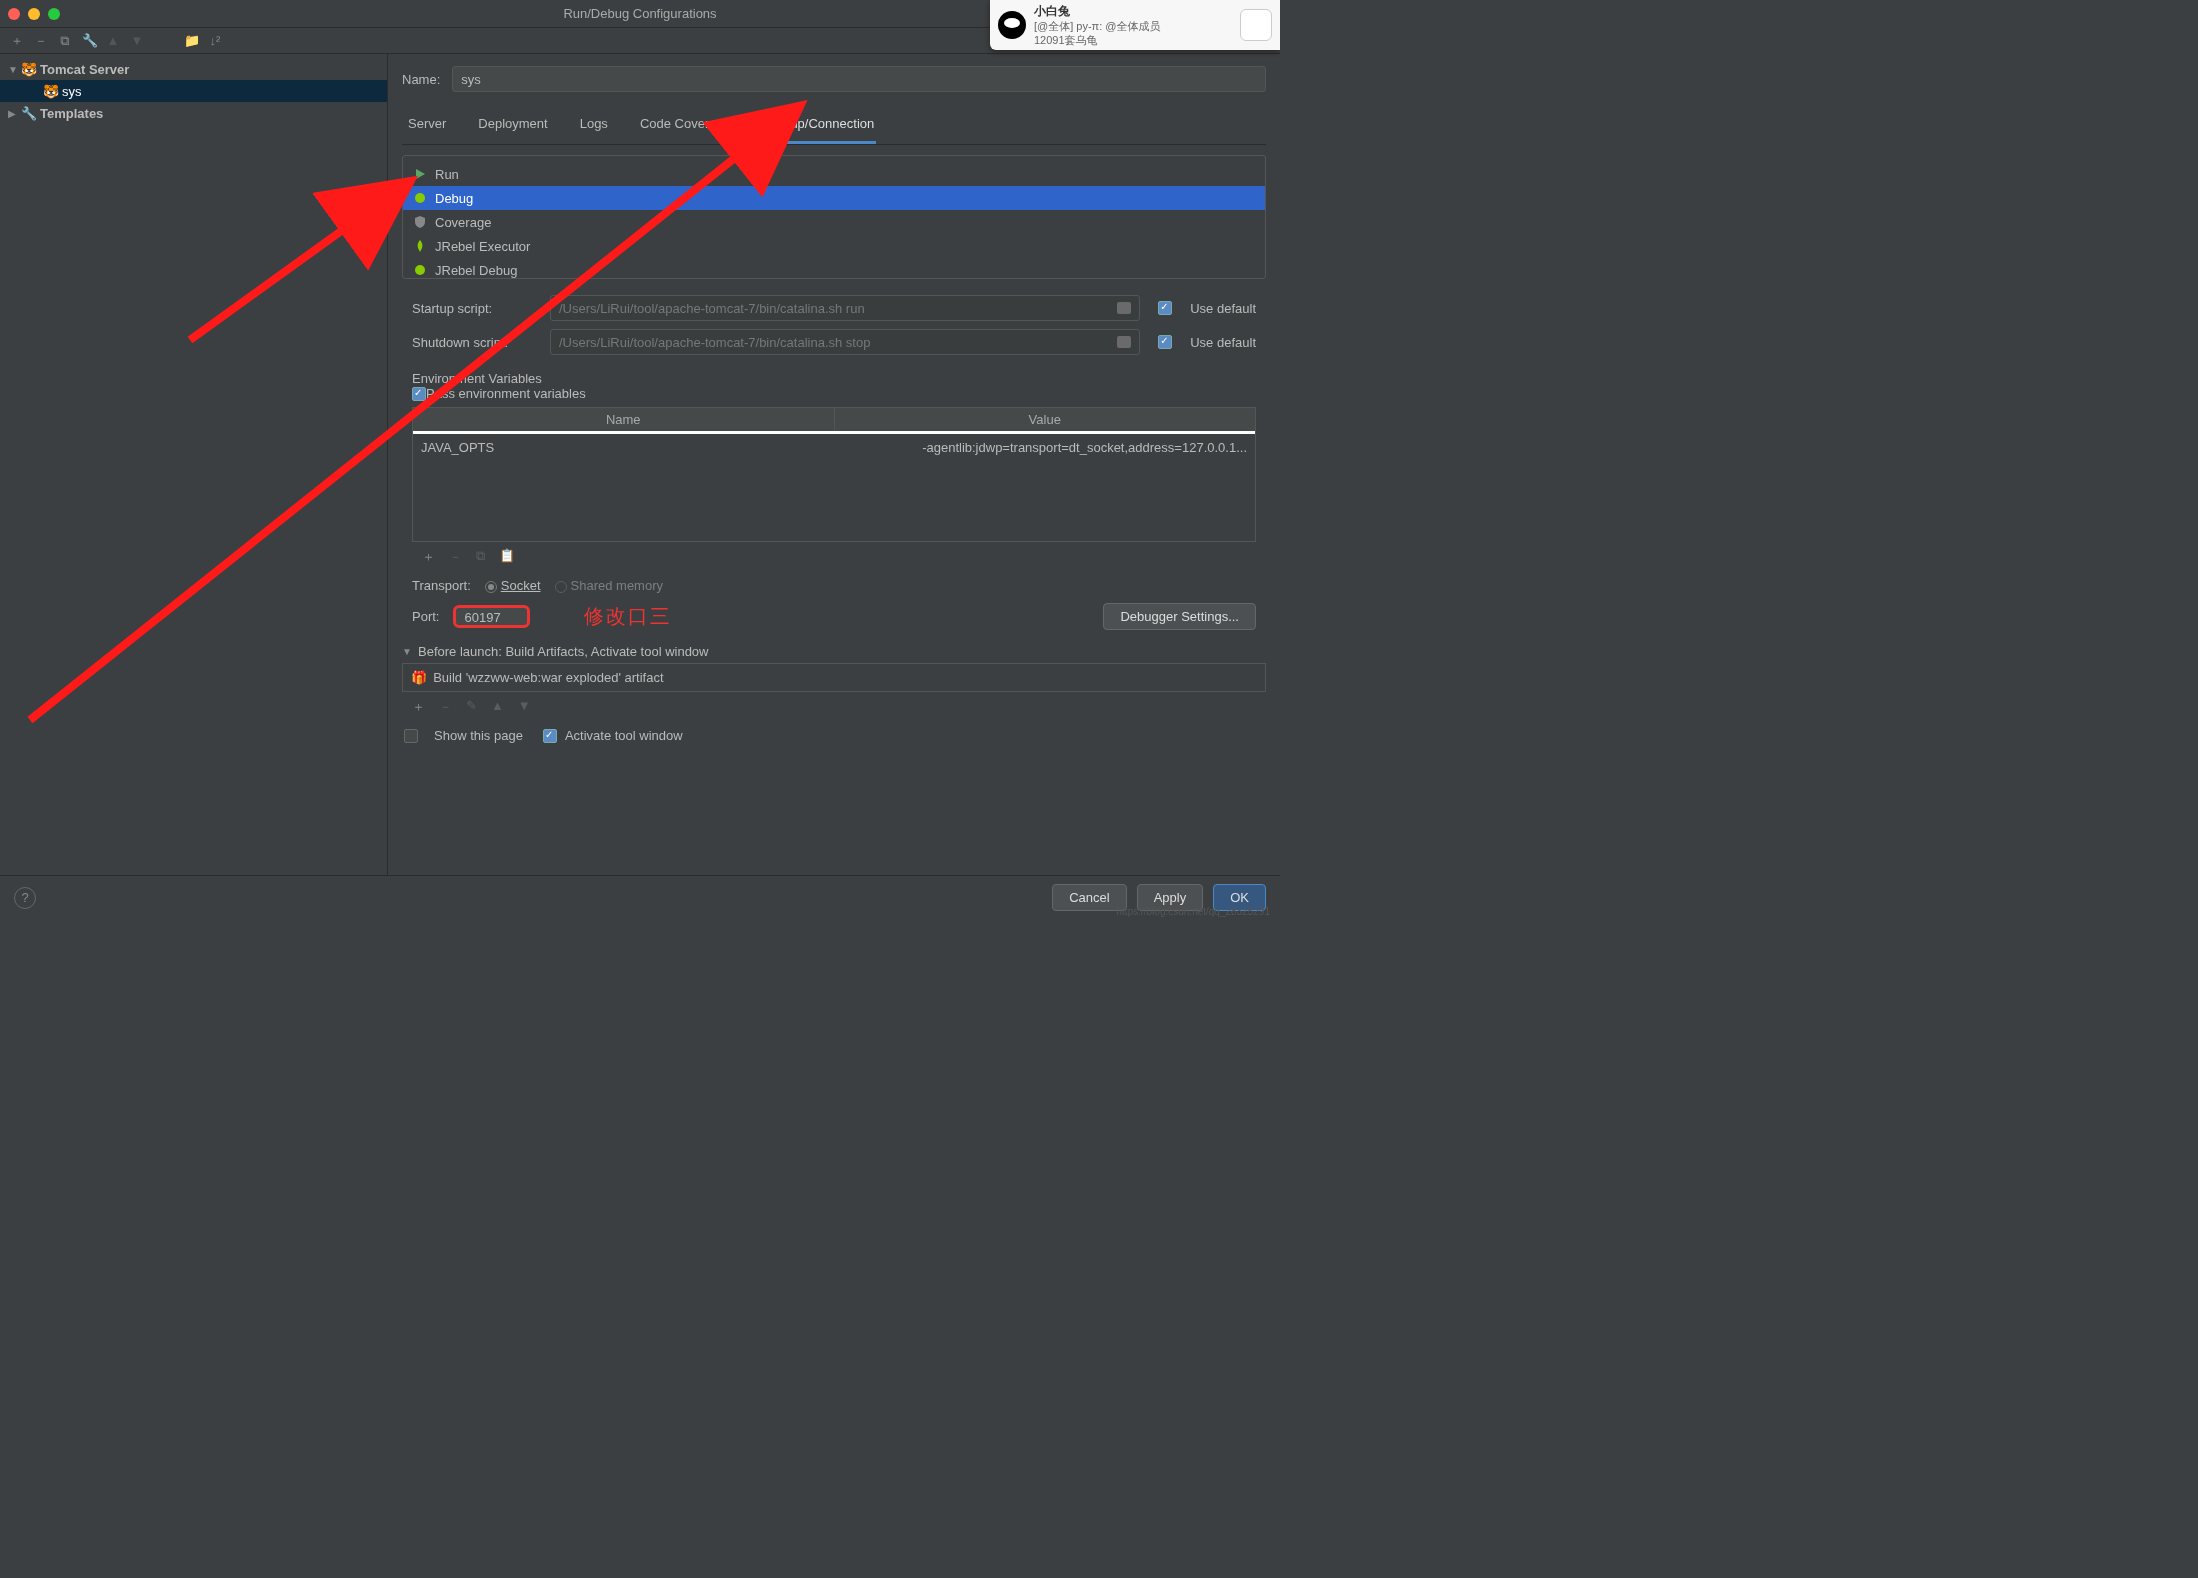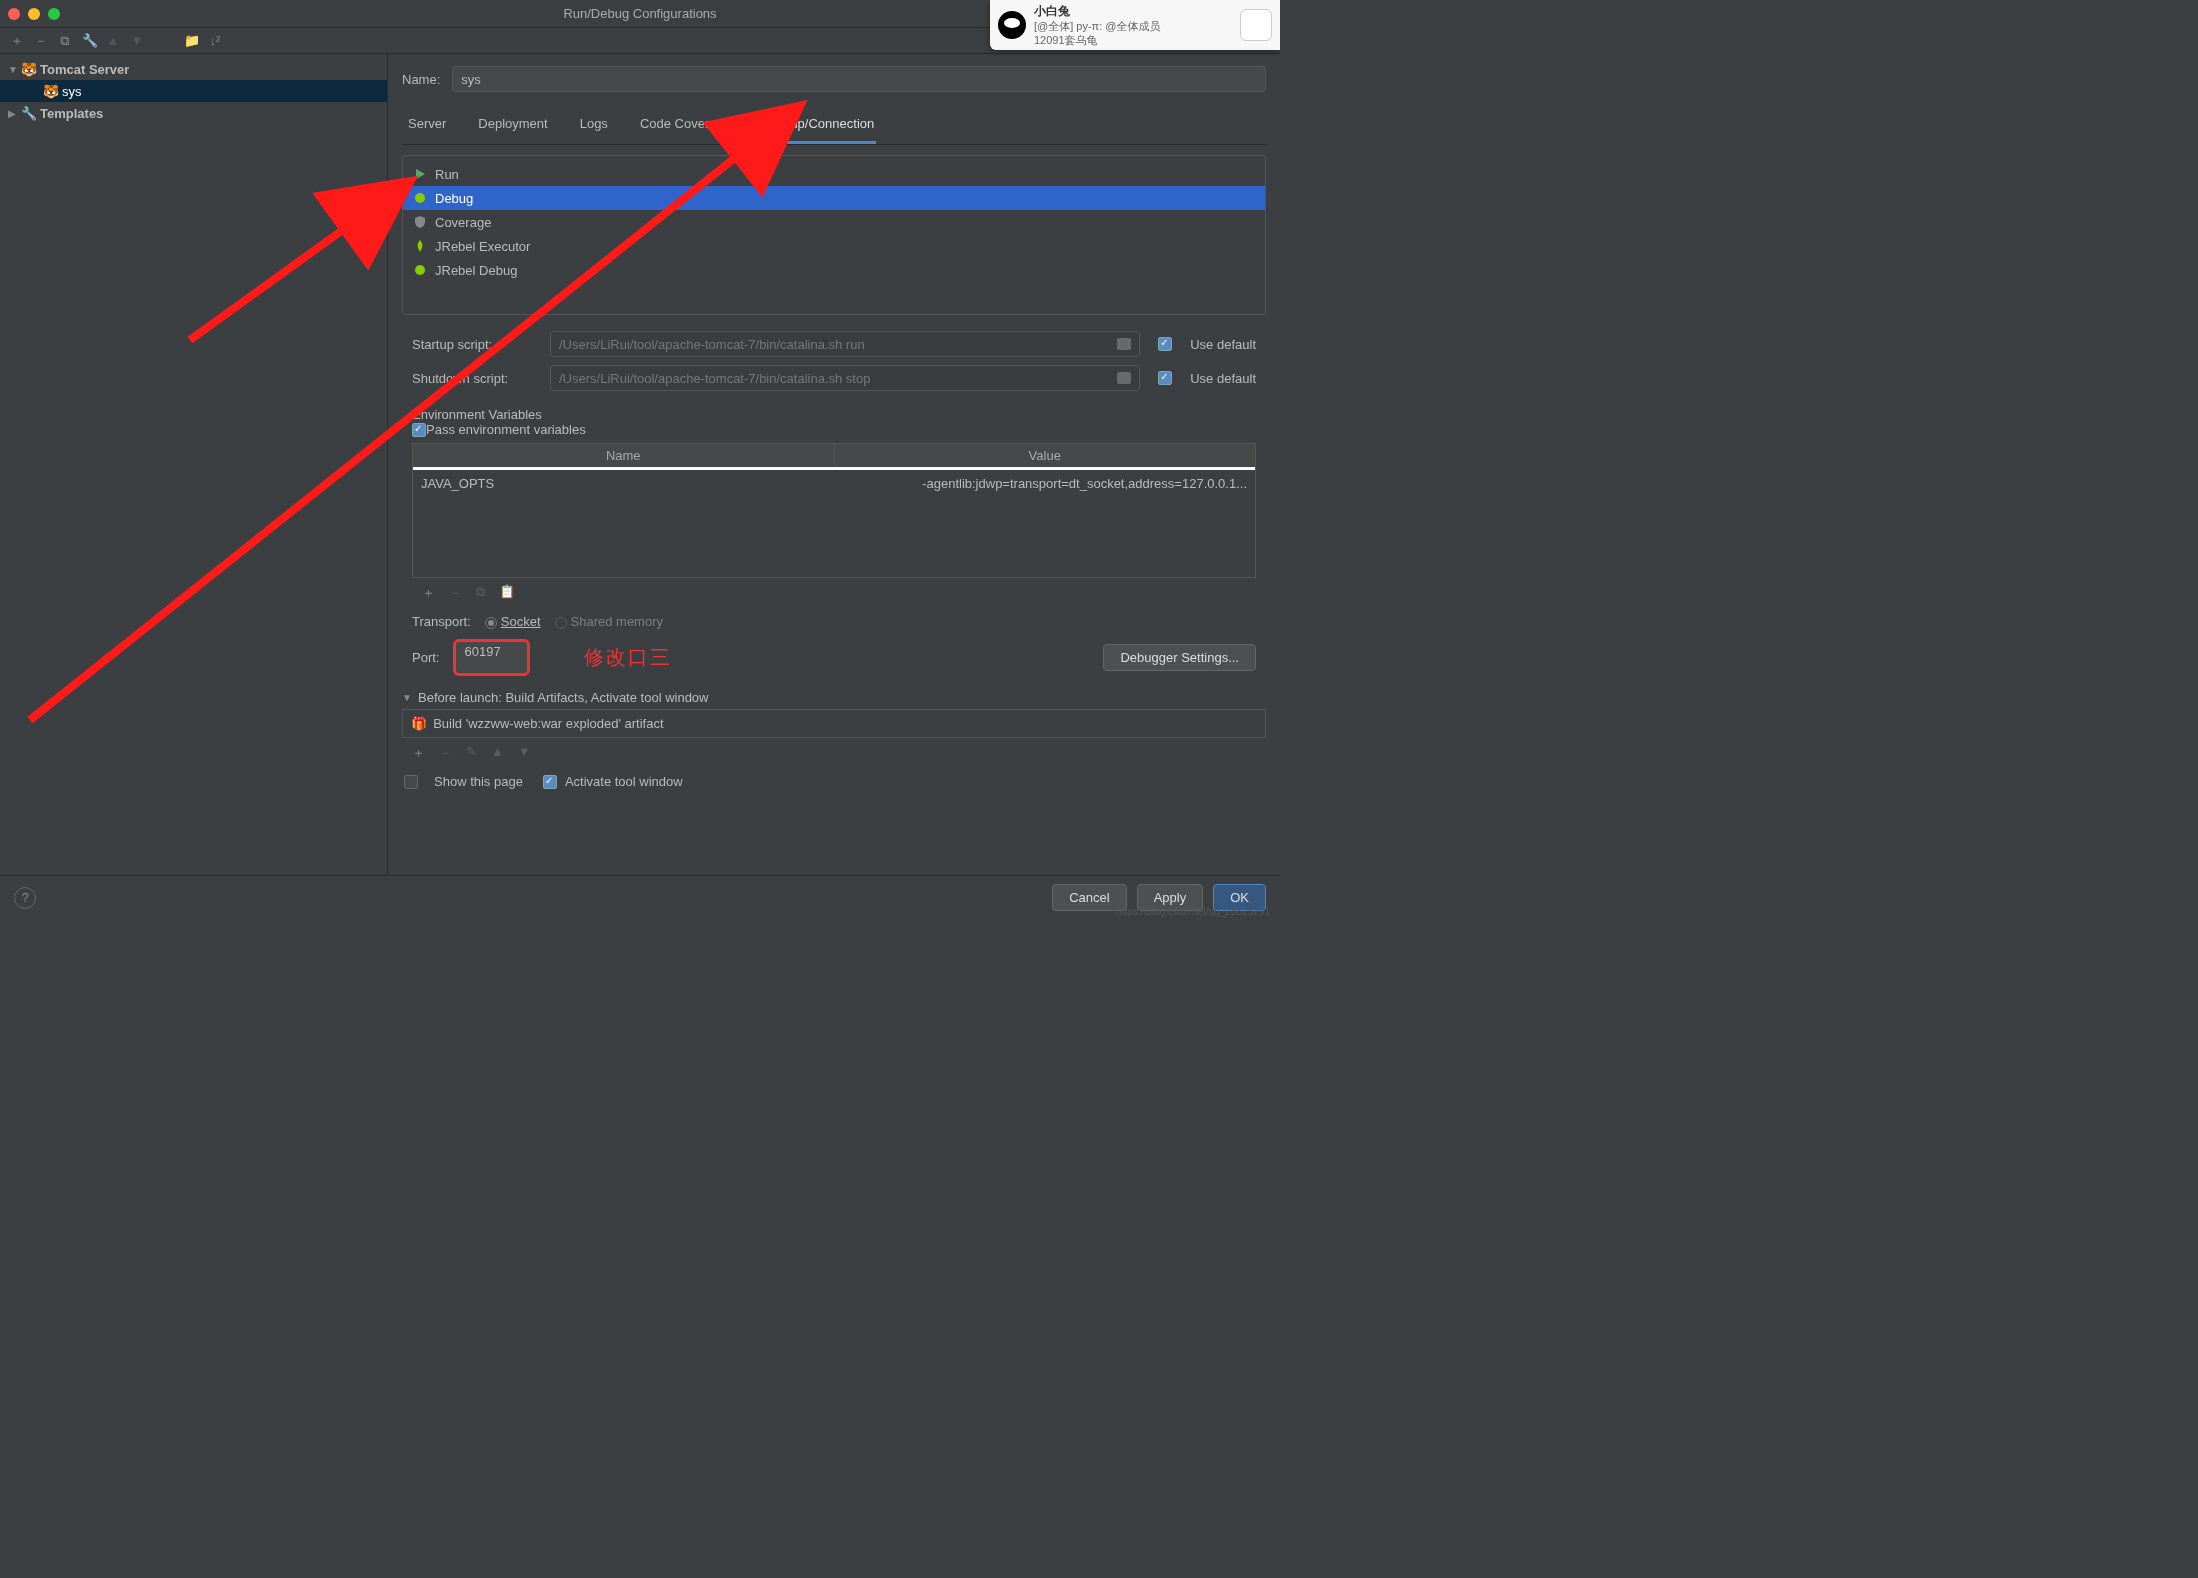--- a/index.html
+++ b/index.html
@@ -37,21 +37,21 @@
 .section { margin-top:12px; padding:0 10px; }
 .envtable { border:1px solid #555; margin-top:6px; }
 .eth { display:flex; background:#45494a; border-bottom:3px solid #ffffff; }
 .eth div { flex:1; text-align:center; padding:4px; color:#aaa; border-right:1px solid #555; }
 .eth div:last-child{border:none}
 .etr { display:flex; }
 .etr div { flex:1; padding:6px 8px; color:#bbb; overflow:hidden; text-overflow:ellipsis; white-space:nowrap; }
 .mini-tb { display:flex; gap:14px; padding:6px 10px; color:#888; }
 .radio { width:12px;height:12px;border:1px solid #777;border-radius:50%;display:inline-block;vertical-align:middle;margin-right:4px;position:relative}
 .radio.on::after{content:"";width:6px;height:6px;background:#888;border-radius:50%;position:absolute;top:2px;left:2px}
-.portbox { background:#45494a; border:3px solid #e33; border-radius:6px; padding:2px 26px 14px 8px; color:#bbb; }
+.portbox { background:#45494a; border:3px solid #e33; border-radius:6px; padding:2px 26px 0 8px; color:#bbb; }
 .redtext { color:#e33; font-size:20px; margin-left:40px; letter-spacing:2px; }
 .btn { background:#4c5052; border:1px solid #666; color:#ddd; padding:5px 16px; border-radius:4px; cursor:default; }
 .btn.primary { background:#365880; border-color:#4a88c7; }
 .before { margin-top:14px; }
 .blhead { display:flex; align-items:center; gap:6px; }
 .blbox { border:1px solid #555; margin-top:4px; }
 .blitem { padding:6px 8px; display:flex; align-items:center; gap:6px; }
 .footer { position:absolute; bottom:0; left:0; right:0; height:44px; display:flex; align-items:center; justify-content:space-between; padding:0 14px; border-top:1px solid #2b2b2b; }
 .helpc { width:22px;height:22px;border:1px solid #666;border-radius:50%;display:flex;align-items:center;justify-content:center;color:#888 }
 .fbtns { display:flex; gap:10px; }
@@ -113,21 +113,21 @@
     </div>
 
     <div class="tabs">
       <div class="tab">Server</div>
       <div class="tab">Deployment</div>
       <div class="tab">Logs</div>
       <div class="tab">Code Coverage</div>
       <div class="tab active">Startup/Connection</div>
     </div>
 
-    <div class="panel" style="height:160px">
+    <div class="panel" style="height:124px">
       <div class="mode">
         <svg class="mi" viewBox="0 0 14 14">
             <path d="M3 2l9 5-9 5z" fill="#59a869"></path>
           </svg>
         <span>Run</span>
       </div>
       <div class="mode sel">
         <svg class="mi" viewBox="0 0 14 14">
             <circle cx="7" cy="7" r="5" fill="#8c0"></circle>
           </svg>

